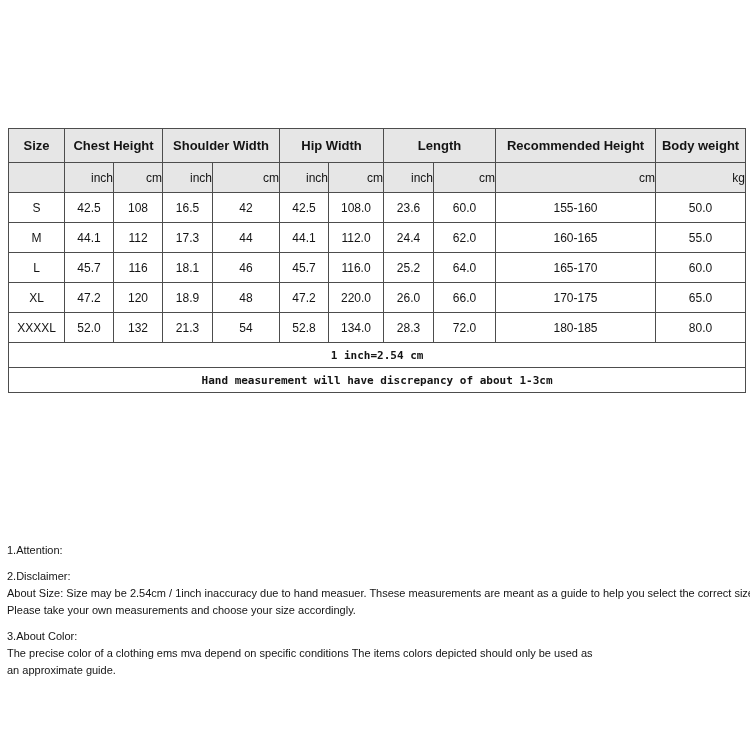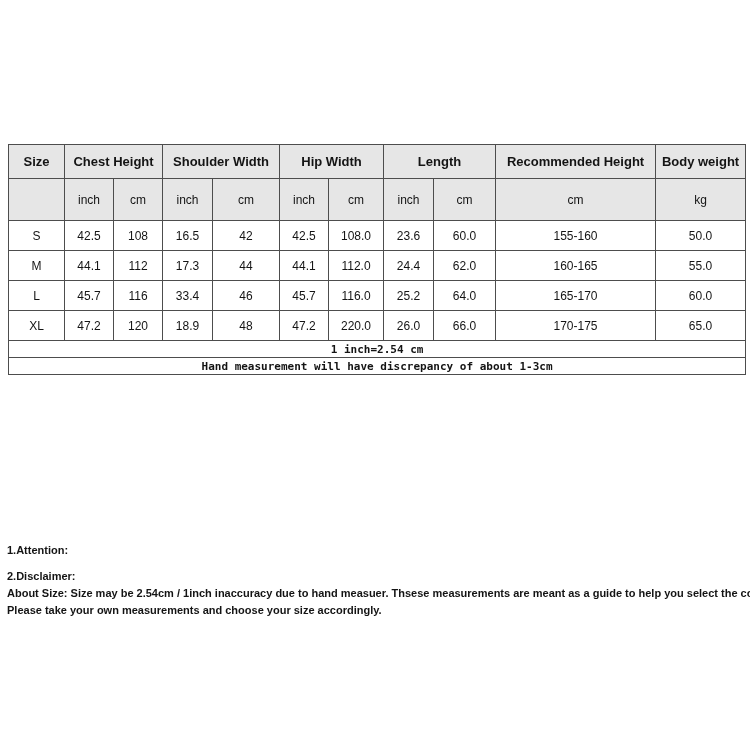--- a/index.html
+++ b/index.html
@@ -14,21 +14,21 @@
     width:750px;height:750px;
     background:#ffffff;
     font-family:"Liberation Sans",sans-serif;
     color:var(--text);
     position:relative;
     overflow:hidden;
   }
   .table-wrap{
     position:absolute;
     left:8px;
-    top:144px;
+    top:128px;
   }
   table.size-chart{
     border-collapse:collapse;
     table-layout:fixed;
     width:737px;
   }
   table.size-chart th,
   table.size-chart td{
     border:1px solid var(--border);
     text-align:center;
@@ -36,54 +36,54 @@
     padding:0;
     overflow:hidden;
   }
   tr.group-row th{
     height:34px;
     background:var(--header-bg);
     font-size:13px;
     font-weight:bold;
   }
   tr.unit-row th{
-    height:42px;
+    height:30px;
     background:var(--header-bg);
     font-size:12px;
     font-weight:normal;
+    text-align:right;
   }
   tbody td{
     height:30px;
     background:var(--row-bg);
     font-size:12px;
     font-weight:normal;
   }
   tfoot td{
-    height:17px;
+    height:25px;
     background:var(--row-bg);
     font-family:"DejaVu Sans Mono",monospace;
     font-size:11px;
     font-weight:bold;
     letter-spacing:0;
   }
   .notes{
     position:absolute;
     left:7px;
     top:542px;
     width:741px;
     font-size:11px;
     color:var(--text);
   }
   .note-section{
     margin:0 0 9px 0;
   }
   .note-line{
     line-height:17px;
     white-space:nowrap;
-    font-weight:bold;
   }
 </style>
 </head>
 <body>
 
 <div class="table-wrap">
   <table class="size-chart">
     <colgroup>
         <col style="width: 56px;">
         <col style="width: 49px;">
@@ -145,41 +145,54 @@
           <td>112.0</td>
           <td>24.4</td>
           <td>62.0</td>
           <td>160-165</td>
           <td>55.0</td>
         </tr>
         <tr>
           <td>L</td>
           <td>45.7</td>
           <td>116</td>
-          <td>33.4</td>
+          <td>18.1</td>
           <td>46</td>
           <td>45.7</td>
           <td>116.0</td>
           <td>25.2</td>
           <td>64.0</td>
           <td>165-170</td>
           <td>60.0</td>
         </tr>
         <tr>
           <td>XL</td>
           <td>47.2</td>
           <td>120</td>
           <td>18.9</td>
           <td>48</td>
           <td>47.2</td>
           <td>220.0</td>
           <td>26.0</td>
           <td>66.0</td>
           <td>170-175</td>
           <td>65.0</td>
+        </tr>
+        <tr>
+          <td>XXXXL</td>
+          <td>52.0</td>
+          <td>132</td>
+          <td>21.3</td>
+          <td>54</td>
+          <td>52.8</td>
+          <td>134.0</td>
+          <td>28.3</td>
+          <td>72.0</td>
+          <td>180-185</td>
+          <td>80.0</td>
         </tr>
       </tbody>
     <tfoot>
       <tr>
         <td colspan="11">1 inch=2.54 cm</td>
       </tr>
       <tr>
         <td colspan="11">Hand measurement will have discrepancy of about 1-3cm</td>
       </tr>
     </tfoot>
@@ -188,13 +201,18 @@
 
 <div class="notes">
   <div class="note-section">
     <div class="note-line">1.Attention:</div>
   </div>
   <div class="note-section">
     <div class="note-line">2.Disclaimer:</div>
     <div class="note-line">About Size: Size may be 2.54cm / 1inch inaccuracy due to hand measuer. Thsese measurements are meant as a guide to help you select the correct size.</div>
     <div class="note-line">Please take your own measurements and choose your size accordingly.</div>
   </div>
+  <div class="note-section">
+    <div class="note-line">3.About Color:</div>
+    <div class="note-line">The precise color of a clothing ems mva depend on specific conditions The items colors depicted should only be used as</div>
+    <div class="note-line">an approximate guide.</div>
+  </div>
 </div>
 
 </body></html>

